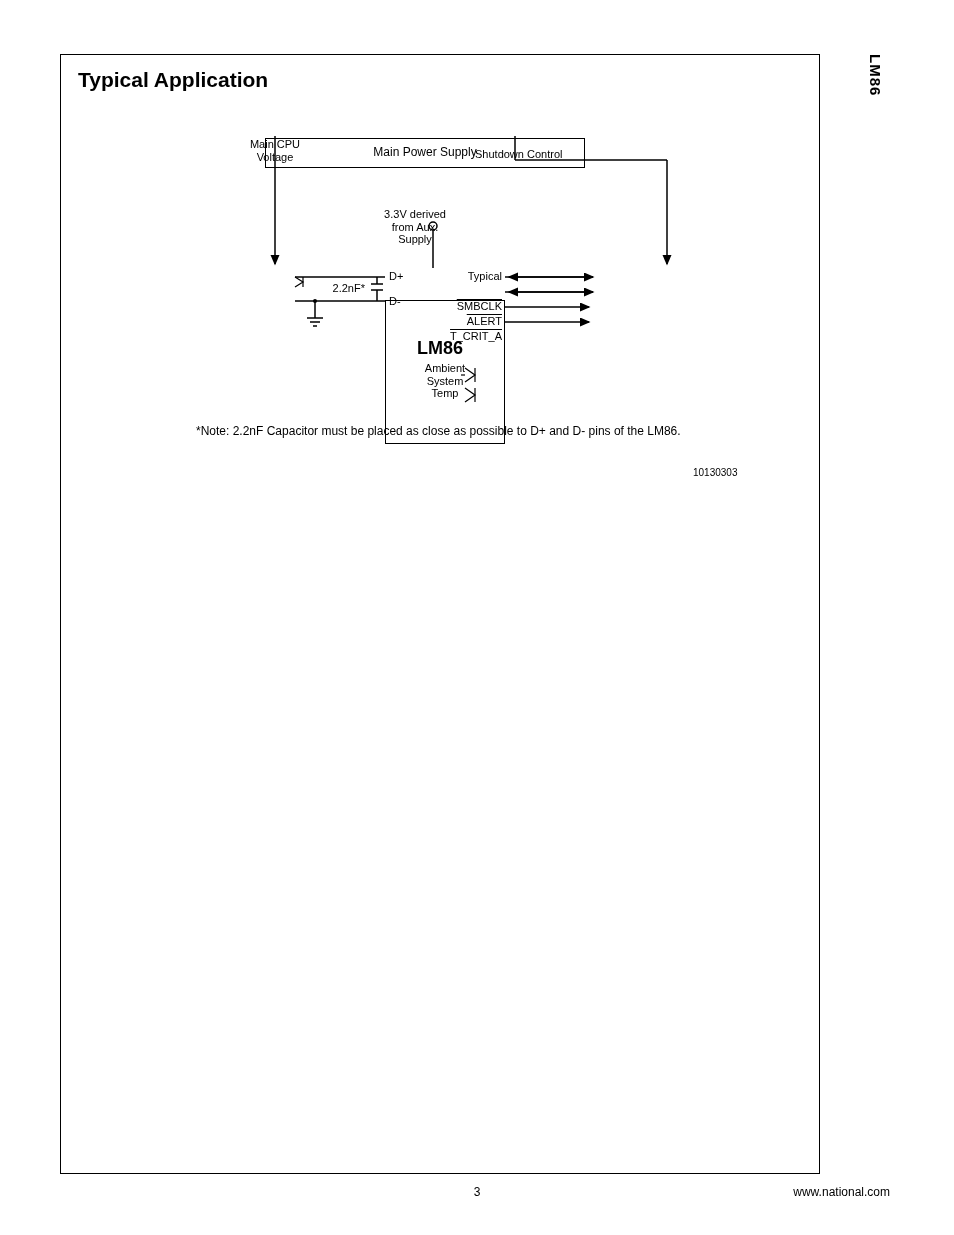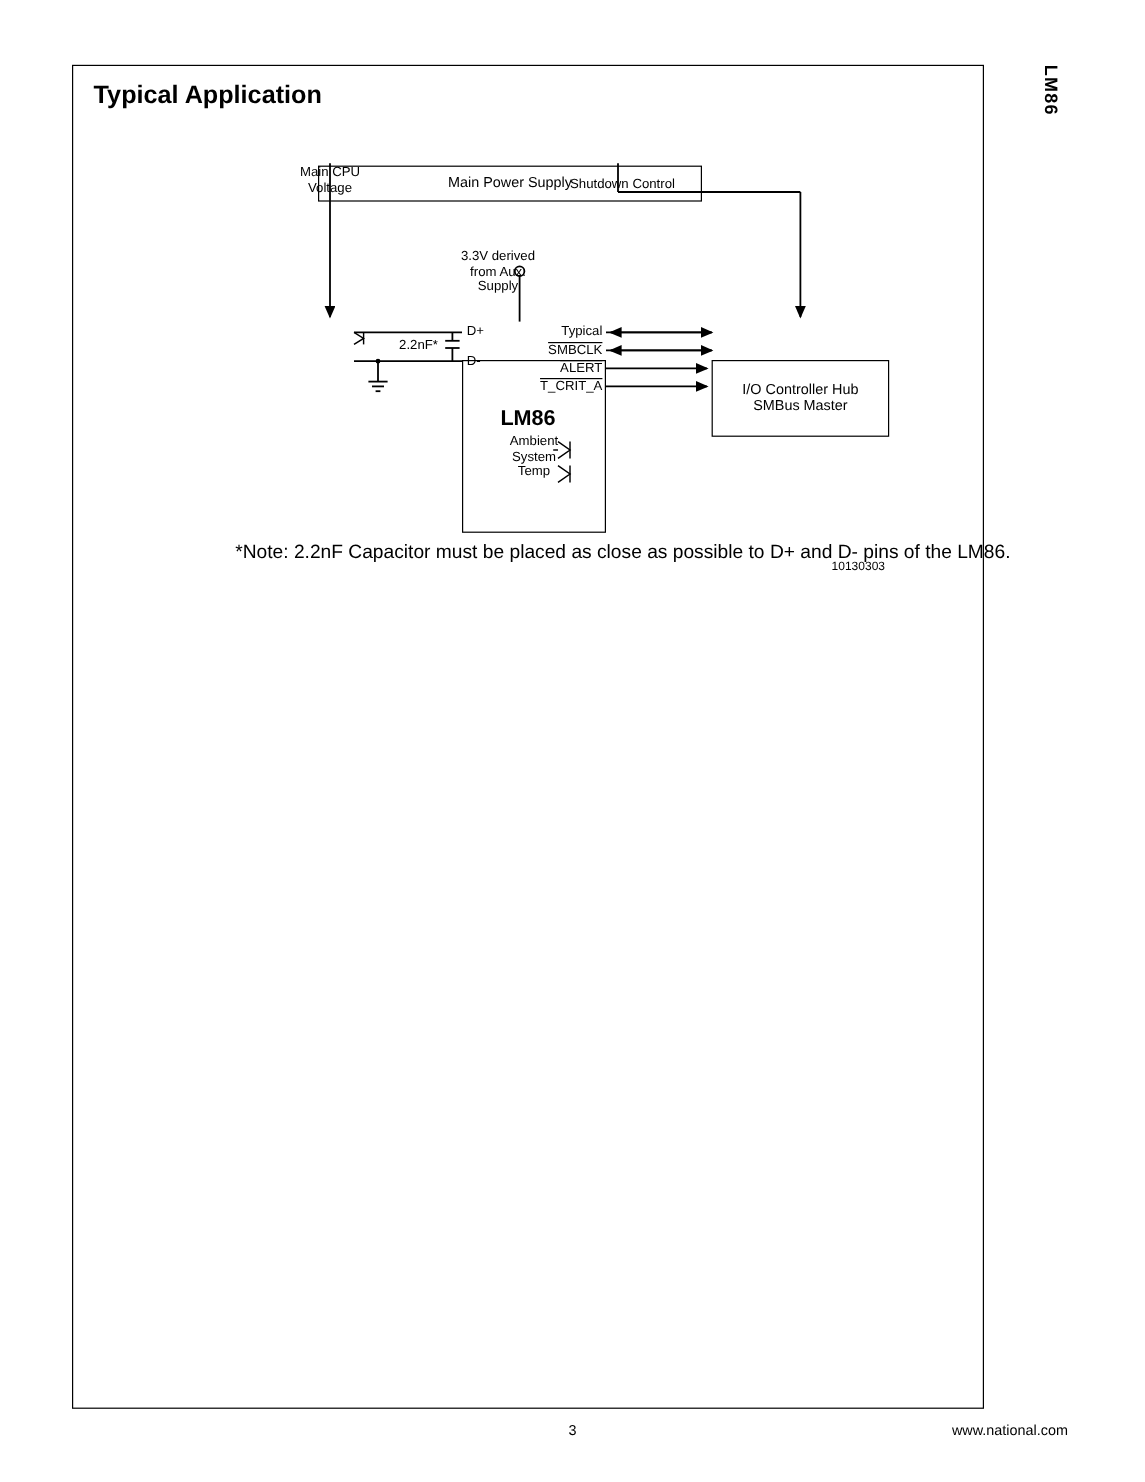--- a/index.html
+++ b/index.html
@@ -64,57 +64,53 @@
     text-align: center;
     display: flex;
     flex-direction: column;
     justify-content: center;
     align-items: center;
     margin-top: 32px;
   }
   .note {
     position: absolute;
     left: 196px;
-    top: 452px;
-    font-size: 16px;
+    top: 424px;
+    font-size: 12px;
   }
   .fig-id {
     position: absolute;
     left: 693px;
     top: 467px;
     font-size: 10px;
   }
   .lbl { position: absolute; font-size: 11px; line-height: 1.15; text-align: center; }
   .lbl.left { text-align: left; }
   .lbl.right { text-align: right; white-space: nowrap; }
-  .overline { text-decoration: overline; }
+  .overline { text-decoration: overline; margin-top: 14px; }
   .chip-name { font-size: 18px; font-weight: bold; }
   .cpu-text { font-size: 15px; }
 </style>
 </head>
 <body>
 
 <div class="page-border"></div>
 
 <div class="section-title">Typical Application</div>
 <div class="side-label">LM86</div>
 
 <div class="diagram">
 
   <div class="box" style="left:80px; top:6px; width:320px; height:30px;">
     <span class="lbl" style="position:static; font-size:12px;">Main Power Supply</span>
   </div>
 
 
   <div class="box" style="left:200px; top:168px; width:120px; height:144px; justify-content:flex-start;"></div>
 
-  <div class="box" style="left:408px; top:168px; width:148px; height:64px;">
-    <div class="lbl" style="position:static; font-size:12px;">I/O Controller Hub</div>
-    <div class="lbl" style="position:static; font-size:12px;">SMBus Master</div>
-  </div>
 
   <div class="lbl" style="left:55px; top:38px; width:70px;">
     <span>Main CPU</span><br>
     <span style="">Voltage</span>
   </div>
   <div class="lbl" style="left:290px; top:48px;">Shutdown Control</div>
   <div class="lbl" style="left:190px; top:108px; width:80px;">
     <span>3.3V  derived</span><br>
     <span>from Aux.</span><br>
     <span>Supply</span>

